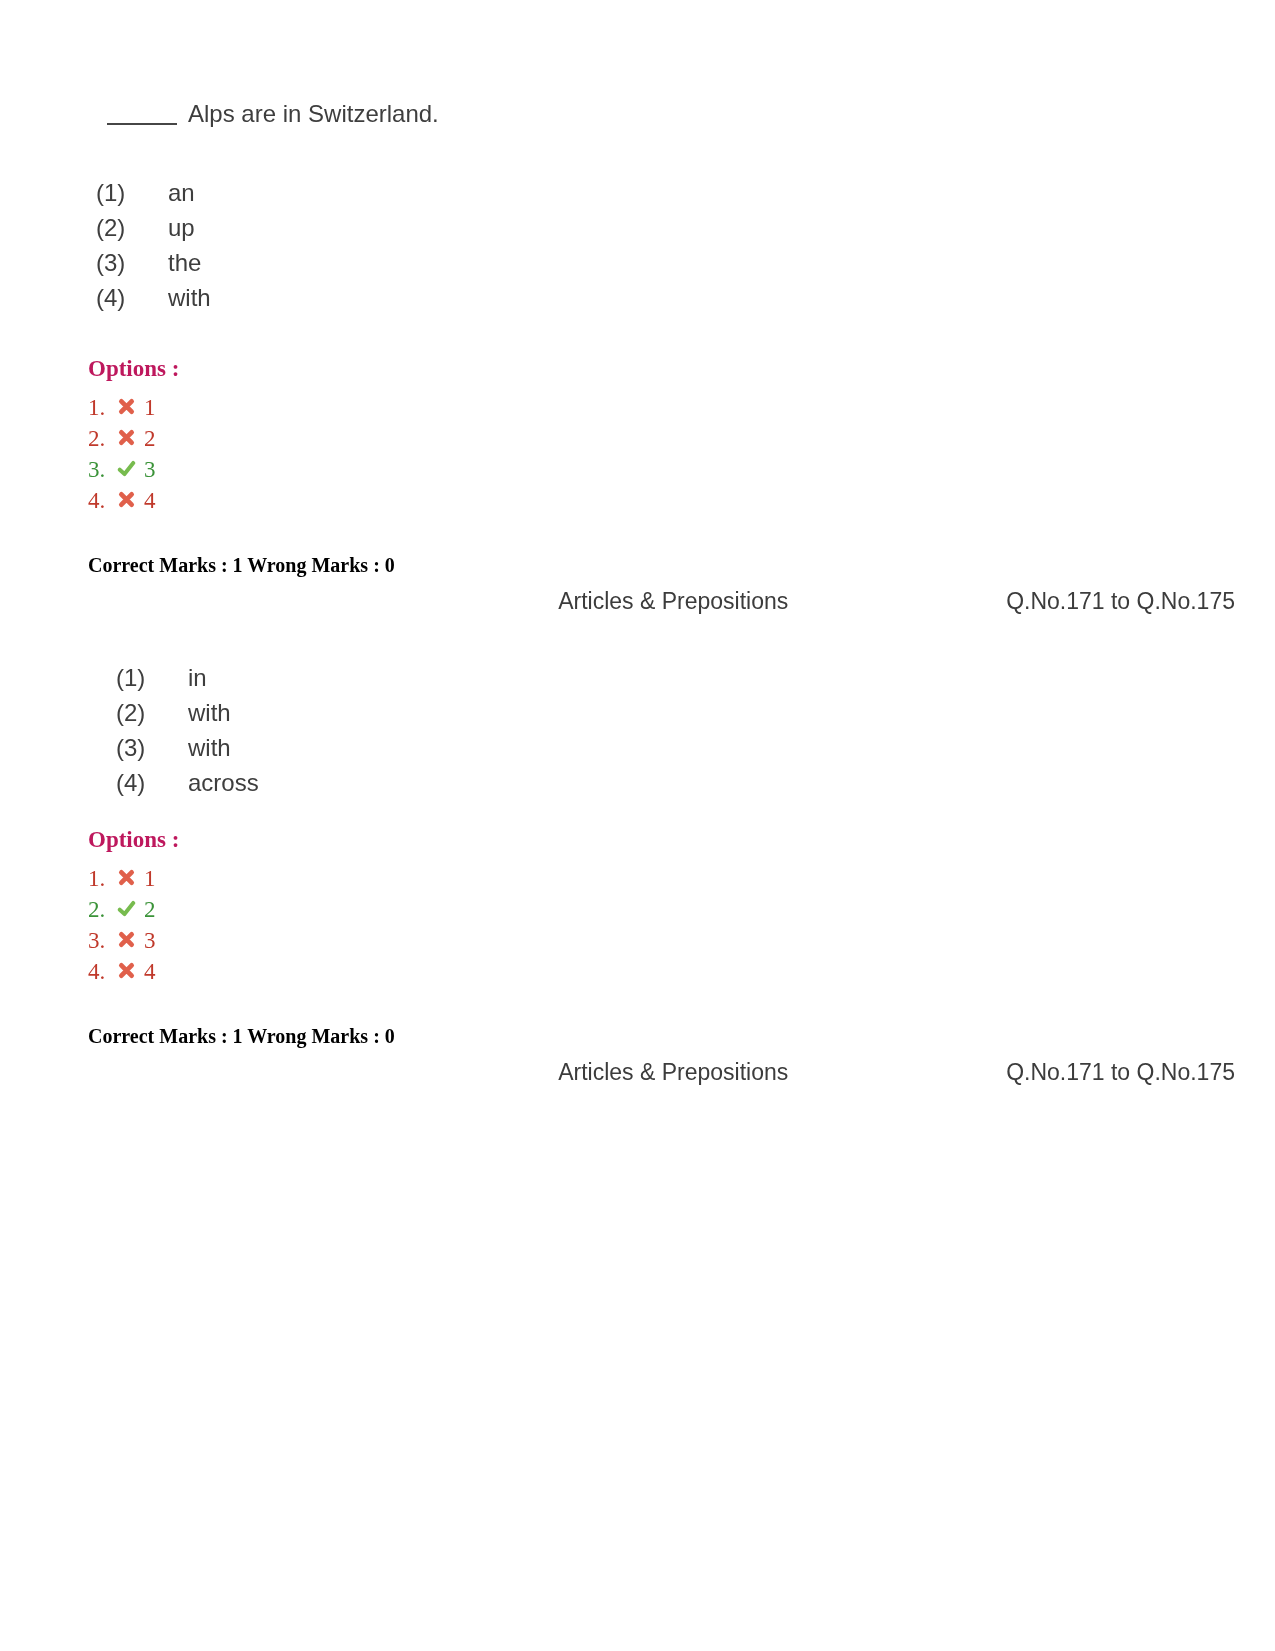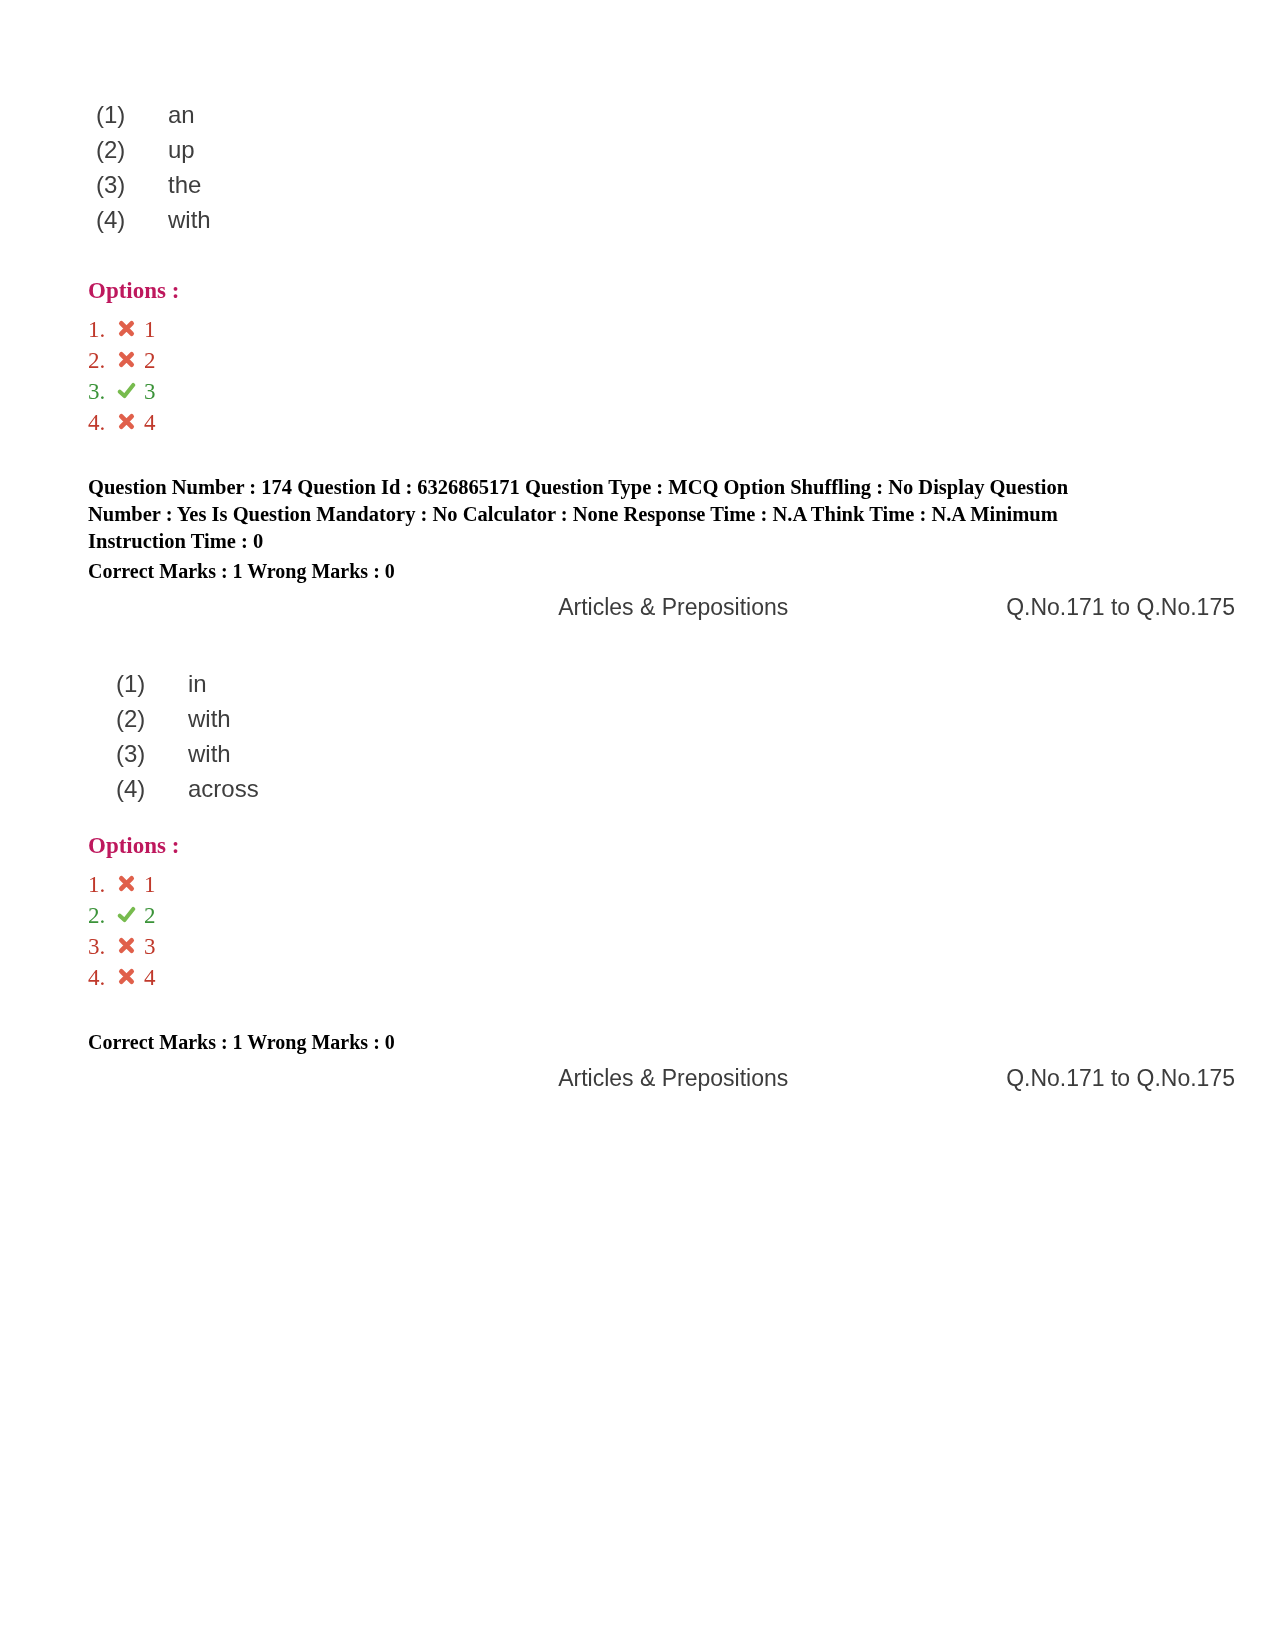--- a/index.html
+++ b/index.html
@@ -94,20 +94,21 @@
     justify-content: flex-end;
   }
   .group-name { width: 448px; flex: 0 0 448px; }
 </style>
 </head>
 <body>
 
 <div class="page">
 
   <div class="qa">
+    <div class="q-stem"><span></span><span class="blank"></span><span>Alps are in Switzerland.</span></div>
 
     <div class="choices">
       <div class="choice-row">
         <span class="choice-num">(1)</span>
         <span class="choice-label">an</span>
       </div>
       <div class="choice-row">
         <span class="choice-num">(2)</span>
         <span class="choice-label">up</span>
       </div>
@@ -145,96 +146,20 @@
         <span class="ans-label">2</span>
       </div>
       <div class="answer-row mark-correct">
         <span class="ans-num">3.</span>
 
         <span class="mark-icon check-icon">
             <svg viewBox="0 0 24 24">
               <path d="M3.5 13.5 L9.5 19 L20.5 5" fill="none" stroke-width="5" stroke-linecap="round" stroke-linejoin="round"></path>
             </svg>
           </span>
-        <span class="ans-label">3</span>
-      </div>
-      <div class="answer-row mark-wrong">
-        <span class="ans-num">4.</span>
-        <span class="mark-icon cross-icon">
-            <svg viewBox="0 0 24 24">
-              <path d="M5.5 5.5 L18.5 18.5 M18.5 5.5 L5.5 18.5" fill="none" stroke-width="6" stroke-linecap="round"></path>
-            </svg>
-          </span>
-
-        <span class="ans-label">4</span>
-      </div>
-    </div>
-  </div>
-
-  <div>
-    <p class="meta-text">Question Number : 174 Question Id : 6326865171 Question Type : MCQ Option Shuffling : No Display Question Number : Yes Is Question Mandatory : No Calculator : None Response Time : N.A Think Time : N.A Minimum Instruction Time : 0</p>
-    <p class="marks-text">Correct Marks : 1 Wrong Marks : 0</p>
-    <div class="group-header">
-      <span class="group-name">Articles &amp; Prepositions</span>
-      <span class="group-range">Q.No.171 to Q.No.175</span>
-    </div>
-  </div>
-
-  <div class="qb">
-
-    <div class="choices">
-      <div class="choice-row">
-        <span class="choice-num">(1)</span>
-        <span class="choice-label">in</span>
-      </div>
-      <div class="choice-row">
-        <span class="choice-num">(2)</span>
-        <span class="choice-label">with</span>
-      </div>
-      <div class="choice-row">
-        <span class="choice-num">(3)</span>
-        <span class="choice-label">with</span>
-      </div>
-      <div class="choice-row">
-        <span class="choice-num">(4)</span>
-        <span class="choice-label">across</span>
-      </div>
-    </div>
-
-    <div class="options-heading">Options :</div>
-
-    <div class="answers">
-      <div class="answer-row mark-wrong">
-        <span class="ans-num">1.</span>
-        <span class="mark-icon cross-icon">
-            <svg viewBox="0 0 24 24">
-              <path d="M5.5 5.5 L18.5 18.5 M18.5 5.5 L5.5 18.5" fill="none" stroke-width="6" stroke-linecap="round"></path>
-            </svg>
-          </span>
-
-        <span class="ans-label">1</span>
-      </div>
-      <div class="answer-row mark-correct">
-        <span class="ans-num">2.</span>
-
-        <span class="mark-icon check-icon">
-            <svg viewBox="0 0 24 24">
-              <path d="M3.5 13.5 L9.5 19 L20.5 5" fill="none" stroke-width="5" stroke-linecap="round" stroke-linejoin="round"></path>
-            </svg>
-          </span>
-        <span class="ans-label">2</span>
-      </div>
-      <div class="answer-row mark-wrong">
-        <span class="ans-num">3.</span>
-        <span class="mark-icon cross-icon">
-            <svg viewBox="0 0 24 24">
-              <path d="M5.5 5.5 L18.5 18.5 M18.5 5.5 L5.5 18.5" fill="none" stroke-width="6" stroke-linecap="round"></path>
-            </svg>
-          </span>
-
         <span class="ans-label">3</span>
       </div>
       <div class="answer-row mark-wrong">
         <span class="ans-num">4.</span>
         <span class="mark-icon cross-icon">
             <svg viewBox="0 0 24 24">
               <path d="M5.5 5.5 L18.5 18.5 M18.5 5.5 L5.5 18.5" fill="none" stroke-width="6" stroke-linecap="round"></path>
             </svg>
           </span>
 
@@ -244,13 +169,88 @@
   </div>
 
   <div>
     <p class="marks-text">Correct Marks : 1 Wrong Marks : 0</p>
     <div class="group-header">
       <span class="group-name">Articles &amp; Prepositions</span>
       <span class="group-range">Q.No.171 to Q.No.175</span>
     </div>
   </div>
 
+  <div class="qb">
+
+    <div class="choices">
+      <div class="choice-row">
+        <span class="choice-num">(1)</span>
+        <span class="choice-label">in</span>
+      </div>
+      <div class="choice-row">
+        <span class="choice-num">(2)</span>
+        <span class="choice-label">with</span>
+      </div>
+      <div class="choice-row">
+        <span class="choice-num">(3)</span>
+        <span class="choice-label">with</span>
+      </div>
+      <div class="choice-row">
+        <span class="choice-num">(4)</span>
+        <span class="choice-label">across</span>
+      </div>
+    </div>
+
+    <div class="options-heading">Options :</div>
+
+    <div class="answers">
+      <div class="answer-row mark-wrong">
+        <span class="ans-num">1.</span>
+        <span class="mark-icon cross-icon">
+            <svg viewBox="0 0 24 24">
+              <path d="M5.5 5.5 L18.5 18.5 M18.5 5.5 L5.5 18.5" fill="none" stroke-width="6" stroke-linecap="round"></path>
+            </svg>
+          </span>
+
+        <span class="ans-label">1</span>
+      </div>
+      <div class="answer-row mark-correct">
+        <span class="ans-num">2.</span>
+
+        <span class="mark-icon check-icon">
+            <svg viewBox="0 0 24 24">
+              <path d="M3.5 13.5 L9.5 19 L20.5 5" fill="none" stroke-width="5" stroke-linecap="round" stroke-linejoin="round"></path>
+            </svg>
+          </span>
+        <span class="ans-label">2</span>
+      </div>
+      <div class="answer-row mark-wrong">
+        <span class="ans-num">3.</span>
+        <span class="mark-icon cross-icon">
+            <svg viewBox="0 0 24 24">
+              <path d="M5.5 5.5 L18.5 18.5 M18.5 5.5 L5.5 18.5" fill="none" stroke-width="6" stroke-linecap="round"></path>
+            </svg>
+          </span>
+
+        <span class="ans-label">3</span>
+      </div>
+      <div class="answer-row mark-wrong">
+        <span class="ans-num">4.</span>
+        <span class="mark-icon cross-icon">
+            <svg viewBox="0 0 24 24">
+              <path d="M5.5 5.5 L18.5 18.5 M18.5 5.5 L5.5 18.5" fill="none" stroke-width="6" stroke-linecap="round"></path>
+            </svg>
+          </span>
+
+        <span class="ans-label">4</span>
+      </div>
+    </div>
+  </div>
+
+  <div>
+    <p class="marks-text">Correct Marks : 1 Wrong Marks : 0</p>
+    <div class="group-header">
+      <span class="group-name">Articles &amp; Prepositions</span>
+      <span class="group-range">Q.No.171 to Q.No.175</span>
+    </div>
+  </div>
+
 </div>
 
 </body></html>

